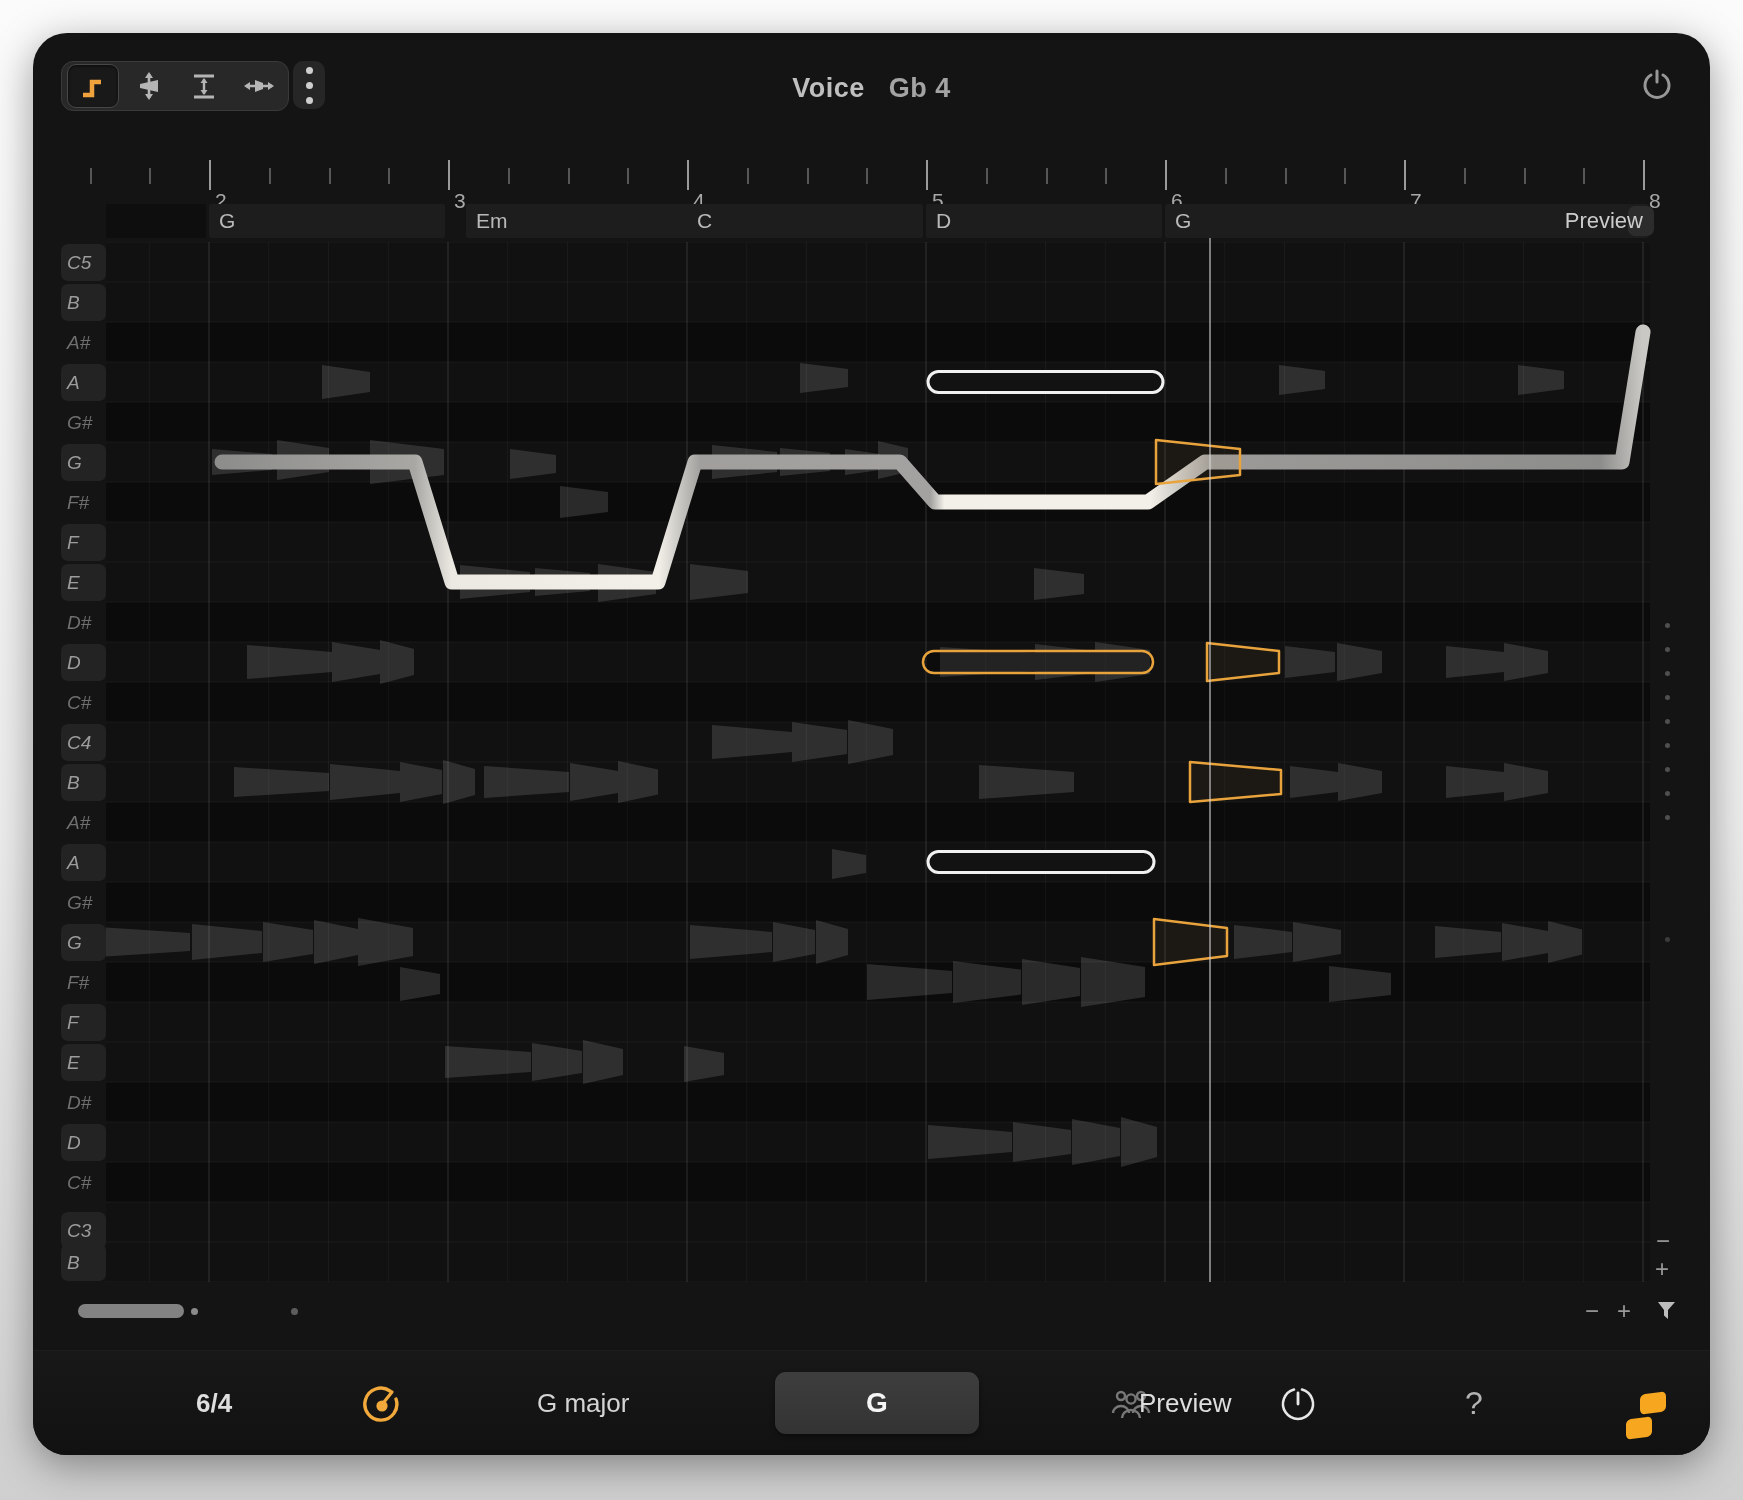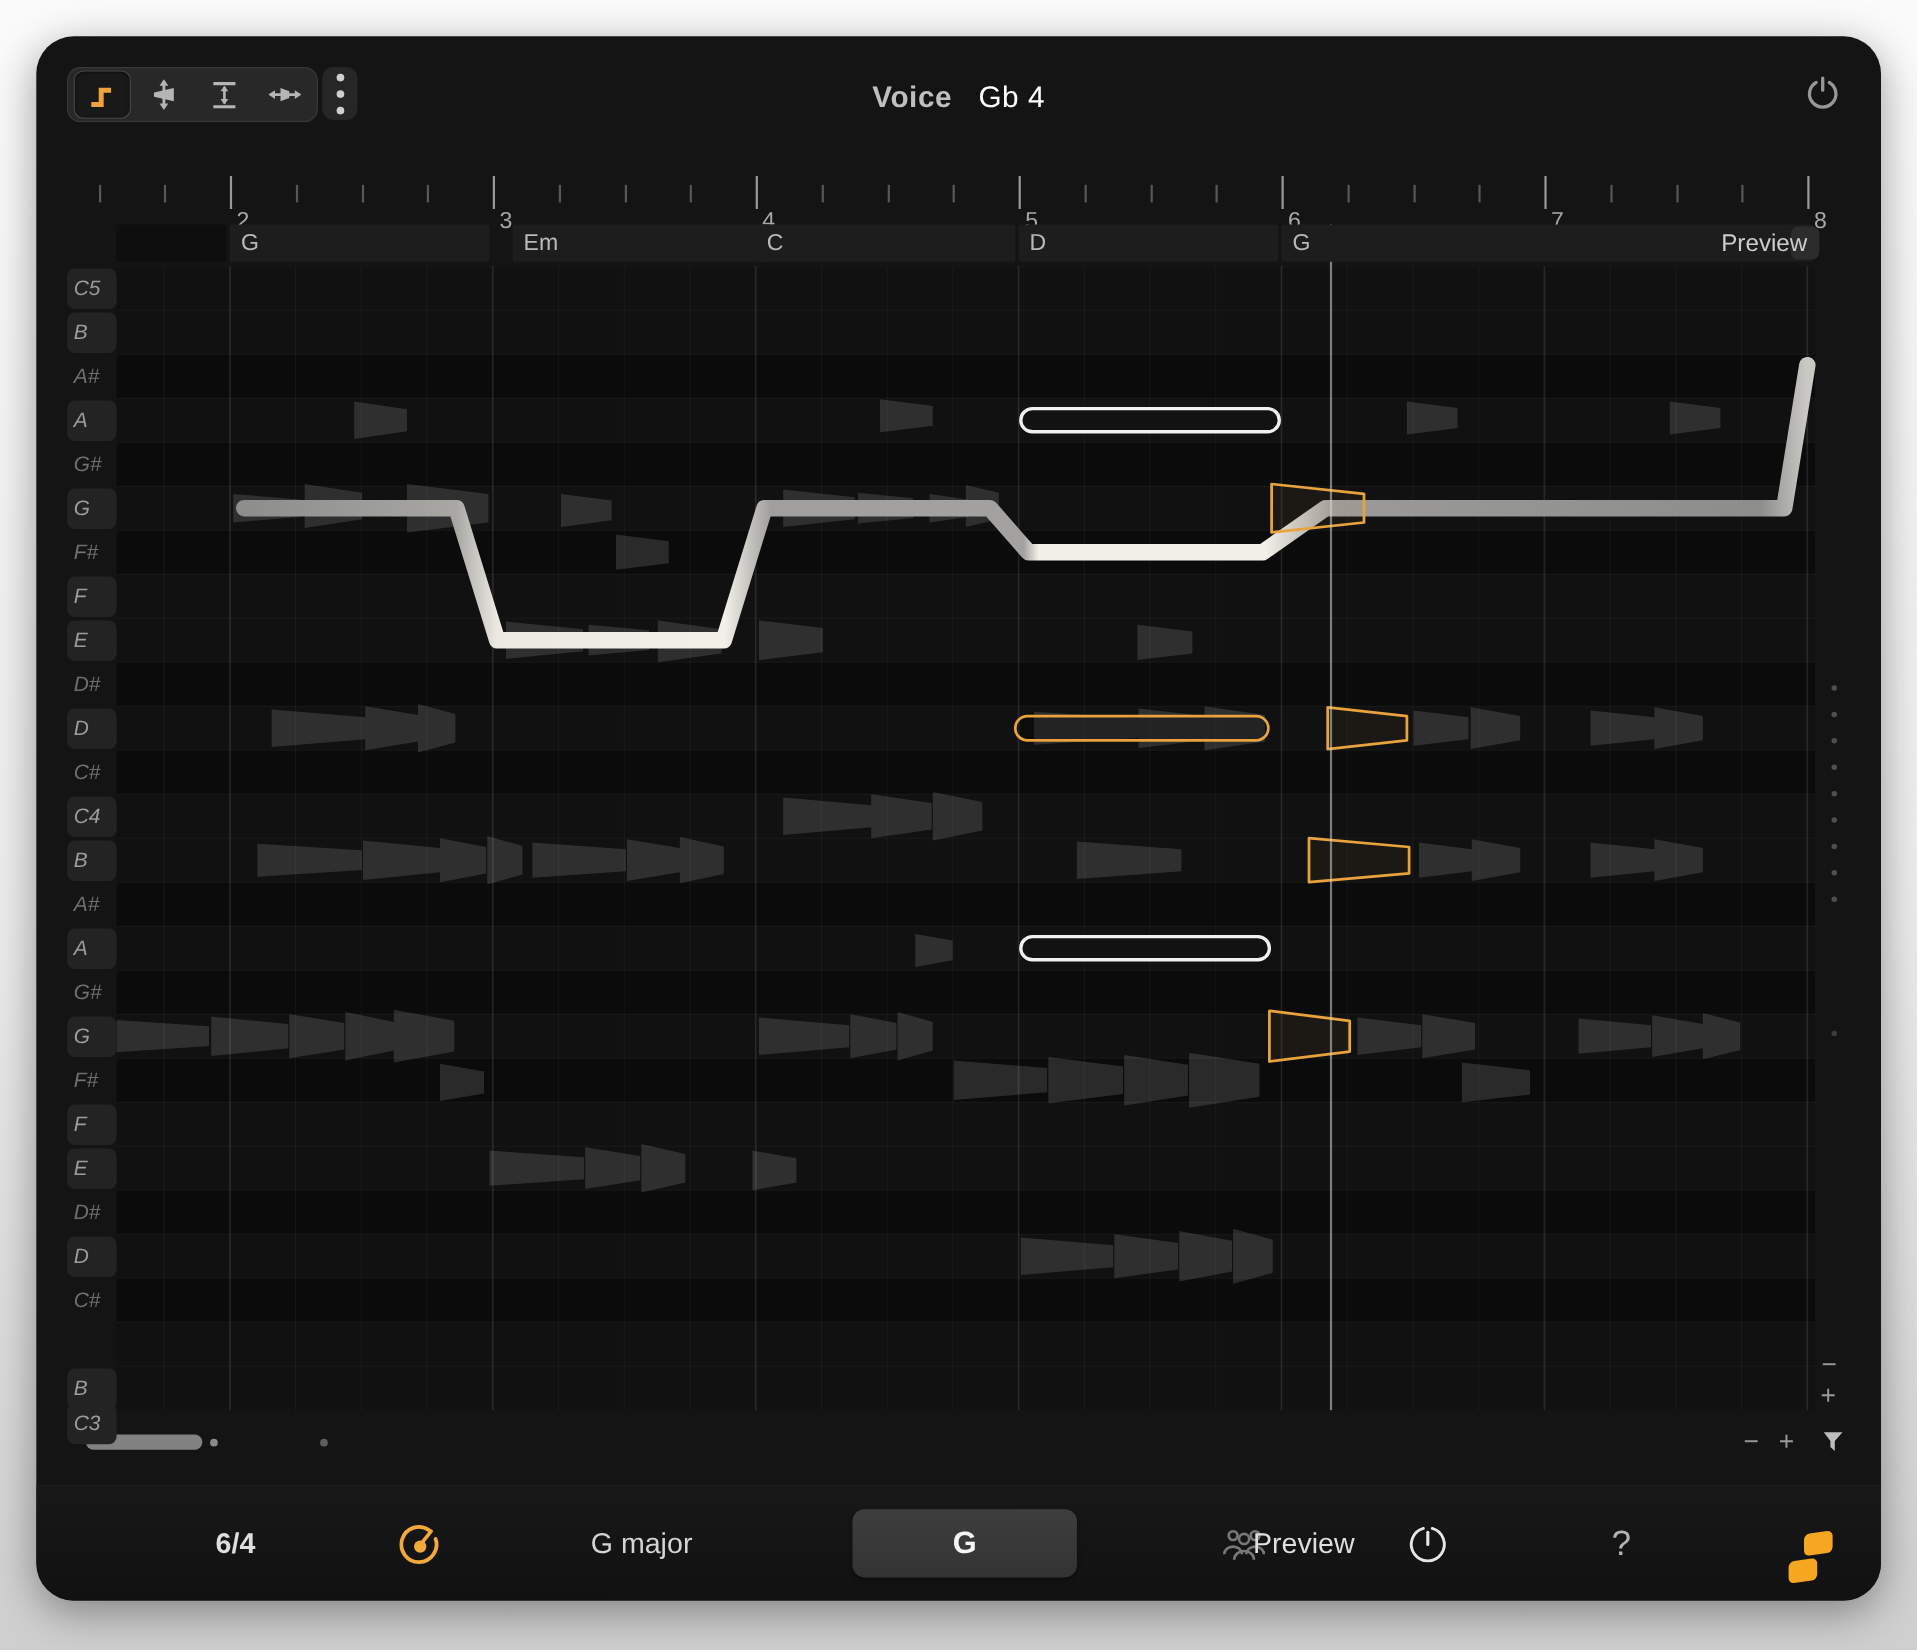--- a/index.html
+++ b/index.html
@@ -11,21 +11,21 @@
   
   #toolgroup{left:28px;top:28px;width:222px;height:48px;background:#282828;border:1px solid #3a3a3a;
     border-radius:12px;display:flex;align-items:center;justify-content:space-around;padding:0 2px;}
   .tbtn{width:50px;height:42px;display:flex;align-items:center;justify-content:center;border-radius:9px;}
   .tbtn.sel{background:#191919;border:1px solid #474747;box-shadow:inset 0 1px 3px rgba(0,0,0,.6);}
   #kebab{left:260px;top:28px;width:32px;height:48px;background:#262626;border-radius:10px;
     display:flex;flex-direction:column;align-items:center;justify-content:center;gap:8px;}
   #kebab i{width:7px;height:7px;border-radius:50%;background:#cfcfcf;}
   #title{left:0;top:40px;width:1677px;text-align:center;font-size:27px;letter-spacing:.5px;}
   #title .p{color:#bfbfbf;font-weight:bold;}
-  #title .s{color:#ffffff;font-weight:normal;margin-left:16px;}
+  #title .s{color:#a3a3a3;font-weight:bold;margin-left:16px;}
   
   .tick{position:absolute;width:2px;background:#575757;}
   .tick.bar{background:#9a9a9a;}
   .barnum{position:absolute;color:#a8a8a8;font-size:21px;top:156px;}
   .chordcell{position:absolute;top:171px;height:34px;background:#1d1d1d;border-radius:2px;
     color:#b9b9b9;font-size:21px;line-height:34px;padding-left:10px;box-sizing:border-box;}
   .rowlabel{position:absolute;left:28px;width:45px;height:37px;border-radius:7px;
     font-size:19px;line-height:37px;padding-left:6px;box-sizing:border-box;font-style:italic;}
   .rowlabel.nat{background:#232323;color:#9c9c9c;}
   .rowlabel.sharp{color:#6f6f6f;}
@@ -377,21 +377,21 @@
     <div class="rowlabel sharp" style="top:770.5px;">A#</div>
     <div class="rowlabel nat" style="top:810.5px;">A</div>
     <div class="rowlabel sharp" style="top:850.5px;">G#</div>
     <div class="rowlabel nat" style="top:890.5px;">G</div>
     <div class="rowlabel sharp" style="top:930.5px;">F#</div>
     <div class="rowlabel nat" style="top:970.5px;">F</div>
     <div class="rowlabel nat" style="top:1010.5px;">E</div>
     <div class="rowlabel sharp" style="top:1050.5px;">D#</div>
     <div class="rowlabel nat" style="top:1090.5px;">D</div>
     <div class="rowlabel sharp" style="top:1130.5px;">C#</div>
-    <div class="rowlabel nat" style="top:1219px;margin-top:24px;">C3</div>
+    <div class="rowlabel nat" style="top:1155px;margin-top:24px;">C3</div>
     <div class="rowlabel nat" style="top:1210.5px;">B</div>
     <div class="hdot" style="left:1632px;top:590px;width:5px;height:5px;background:#4f4f4f;"></div>
     <div class="hdot" style="left:1632px;top:614px;width:5px;height:5px;background:#4f4f4f;"></div>
     <div class="hdot" style="left:1632px;top:638px;width:5px;height:5px;background:#4f4f4f;"></div>
     <div class="hdot" style="left:1632px;top:662px;width:5px;height:5px;background:#4f4f4f;"></div>
     <div class="hdot" style="left:1632px;top:686px;width:5px;height:5px;background:#4f4f4f;"></div>
     <div class="hdot" style="left:1632px;top:710px;width:5px;height:5px;background:#4f4f4f;"></div>
     <div class="hdot" style="left:1632px;top:734px;width:5px;height:5px;background:#4f4f4f;"></div>
     <div class="hdot" style="left:1632px;top:758px;width:5px;height:5px;background:#4f4f4f;"></div>
     <div class="hdot" style="left:1632px;top:782px;width:5px;height:5px;background:#4f4f4f;"></div>

